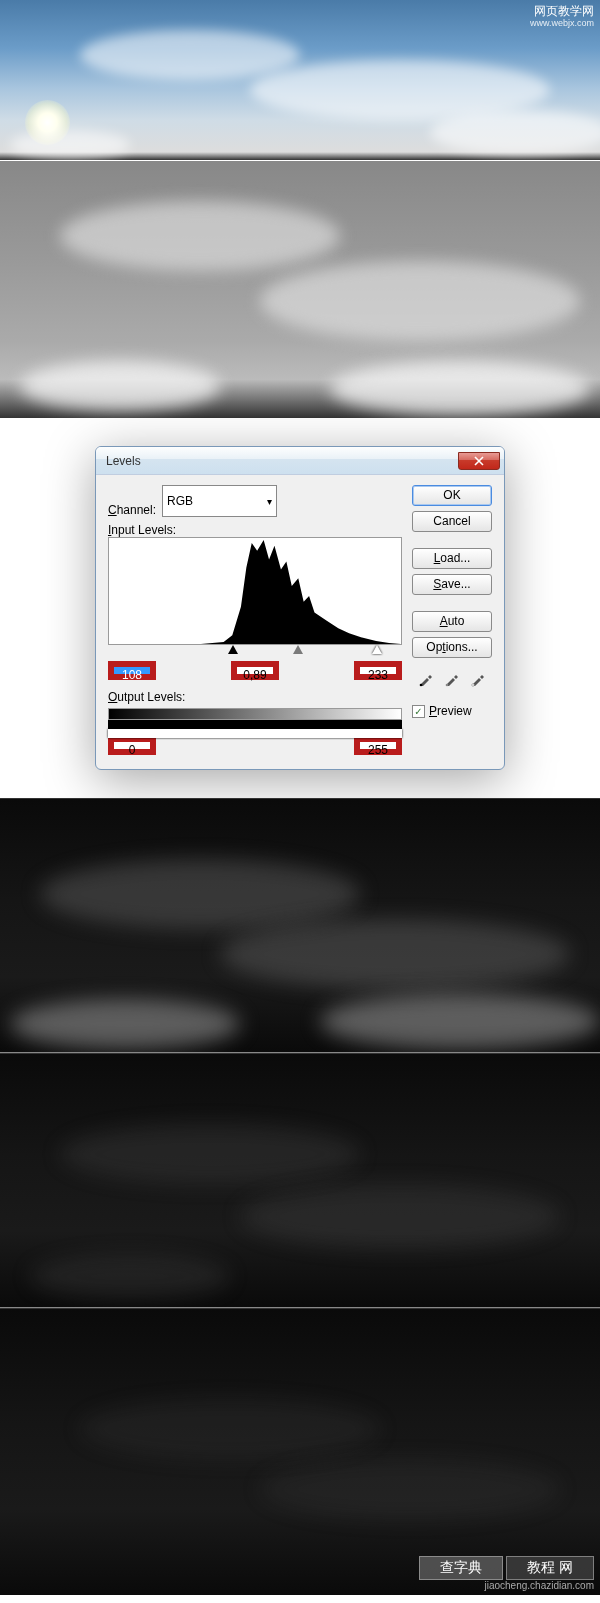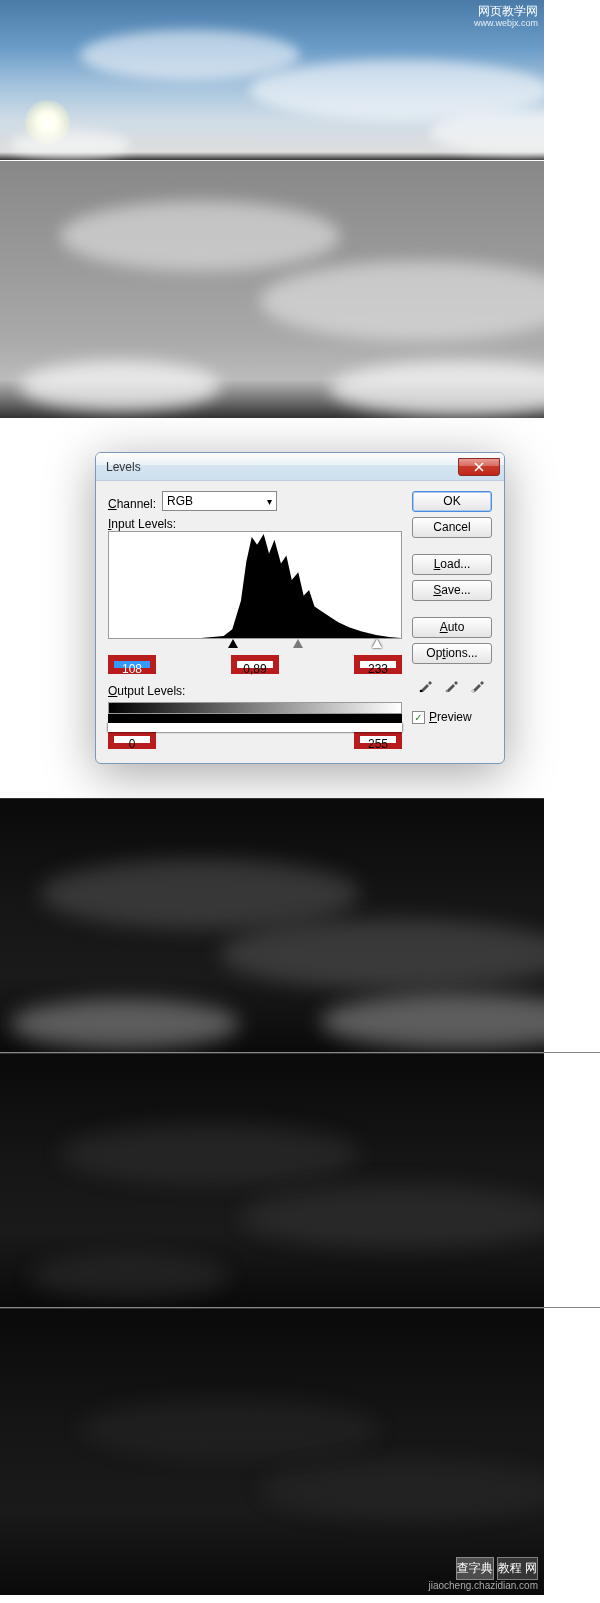--- a/index.html
+++ b/index.html
@@ -1,35 +1,35 @@
 <!DOCTYPE html>
 <html><head>
 <meta charset="utf-8">
 <style>
 *{box-sizing:border-box;margin:0;padding:0;font-family:"Segoe UI",Tahoma,sans-serif;font-size:12px}
 body{width:600px;background:#fff}
-.img-panel{width:544px;position:relative}
+.img-panel{width:600px;position:relative}
 .sky-color{height:160px;background:linear-gradient(to bottom,#4a7ba8 0%,#6b9cc8 30%,#a8c5de 55%,#cfdce6 75%,#ddd 95%,#333 100%);position:relative;overflow:hidden}
 .sun{position:absolute;left:25px;top:100px;width:45px;height:45px;background:radial-gradient(circle,#fff 0%,#ffe 30%,rgba(255,255,200,0.4) 60%,transparent 80%);border-radius:50%}
 .cloud{position:absolute;background:rgba(255,255,255,0.55);border-radius:50%;filter:blur(6px)}
 .sky-gray{height:258px;background:linear-gradient(to bottom,#888 0%,#9a9a9a 40%,#aaa 70%,#bbb 85%,#333 100%);position:relative;overflow:hidden;border-top:1px solid #fff}
 .cloud-g{position:absolute;background:rgba(230,230,230,0.6);border-radius:50%;filter:blur(8px)}
 .dialog-area{width:600px;height:380px;background:#fff;display:flex;align-items:center;justify-content:center}
 .shadow{filter:drop-shadow(0 10px 25px rgba(0,0,0,0.35))}
 .dialog{width:410px;background:#f0f0f0;border:1px solid #7a98b8;border-radius:6px;overflow:hidden}
 .titlebar{height:28px;background:linear-gradient(to bottom,#fdfefe 0%,#e9f1f7 45%,#d5e4f0 46%,#cde0ef 100%);display:flex;align-items:center;padding:0 4px 0 10px;border-bottom:1px solid #c0cde0}
 .titlebar-title{flex:1;color:#333}
 .close-btn{width:42px;height:18px;background:linear-gradient(to bottom,#e89a94 0%,#d6695f 45%,#c83a2a 46%,#c1271a 100%);border:1px solid #8a2a20;border-radius:0 0 3px 3px;display:flex;align-items:center;justify-content:center;color:#fff;font-weight:bold;font-size:10px;cursor:pointer}
 .dialog-body{display:flex;padding:10px 12px 14px 12px;gap:10px}
 .left-col{flex:1}
 .right-col{width:80px;display:flex;flex-direction:column;gap:5px}
 .row{display:flex;align-items:flex-end;gap:6px;margin-bottom:6px}
 .label{color:#000}
 .underline{text-decoration:underline}
-.combo{flex:0 0 115px;height:20px;border:1px solid #888;background:#fff;display:flex;align-items:center;padding:0 4px;position:relative}
+.combo{flex:0 0 115px;height:32px;border:1px solid #888;background:#fff;display:flex;align-items:center;padding:0 4px;position:relative}
 .combo::after{content:"▾";position:absolute;right:4px;font-size:10px}
 .histogram-box{border:1px solid #9a9a9a;background:#fff;height:108px;position:relative;overflow:hidden}
 .histo-svg{width:100%;height:100%}
 .slider-track{height:14px;position:relative;margin-top:0}
 .slider-track .tri{position:absolute;top:0;width:0;height:0;border-left:5px solid transparent;border-right:5px solid transparent}
 .tri.black{border-bottom:9px solid #000}
 .tri.gray{border-bottom:9px solid #7a7a7a}
 .tri.white{border-bottom:9px solid #fff;filter:drop-shadow(0 0 1px #000)}
 .inputs-row{display:flex;justify-content:space-between;margin-top:2px}
 .num-input{width:48px;height:19px;border:6px solid #b91c1c;background:#fff;text-align:center;line-height:17px}
@@ -45,21 +45,21 @@
 .eyedrop svg{width:16px;height:16px}
 .preview-row{display:flex;align-items:center;gap:4px;margin-top:10px}
 .checkbox{width:13px;height:13px;border:1px solid #888;background:#fff;display:flex;align-items:center;justify-content:center;font-size:10px;color:#3a7a3a}
 .dark-sky{height:254px;background:linear-gradient(to bottom,#0a0a0a 0%,#151515 40%,#1a1a1a 70%,#0a0a0a 100%);position:relative;overflow:hidden;border-top:1px solid #333}
 .dark-cloud{position:absolute;background:rgba(120,120,120,0.35);border-radius:50%;filter:blur(10px)}
 .dark-sky.d2 .dark-cloud{background:rgba(100,100,100,0.2)}
 .dark-sky.d3 .dark-cloud{background:rgba(90,90,90,0.15)}
 .watermark-top{position:absolute;top:4px;right:6px;color:#fff;text-align:right;font-size:11px;line-height:1.2}
 .watermark-top .s{font-size:9px;opacity:0.85}
 .watermark-bot{position:absolute;bottom:4px;right:6px;display:flex;align-items:center;gap:4px}
-.wm-box{background:rgba(120,120,120,0.6);color:#fff;padding:2px 0;font-size:12px;border:1px solid rgba(200,200,200,0.5)}
+.wm-box{background:rgba(120,120,120,0.6);color:#fff;padding:2px 20px;font-size:14px;border:1px solid rgba(200,200,200,0.5)}
 .wm-url{color:#aaa;font-size:10px}
 .sep{height:1px;background:#888}
 </style>
 </head>
 <body>
 
 <div class="img-panel sky-color">
   <div class="sun"></div>
   <div class="cloud" style="left:80px;top:30px;width:220px;height:50px"></div>
   <div class="cloud" style="left:250px;top:60px;width:300px;height:60px"></div>

